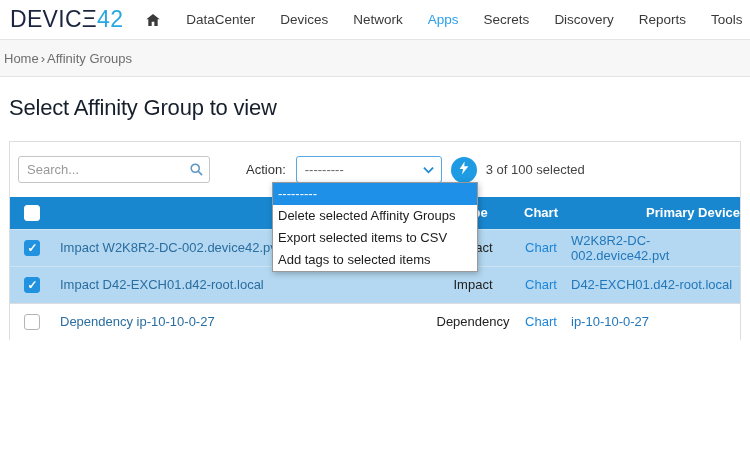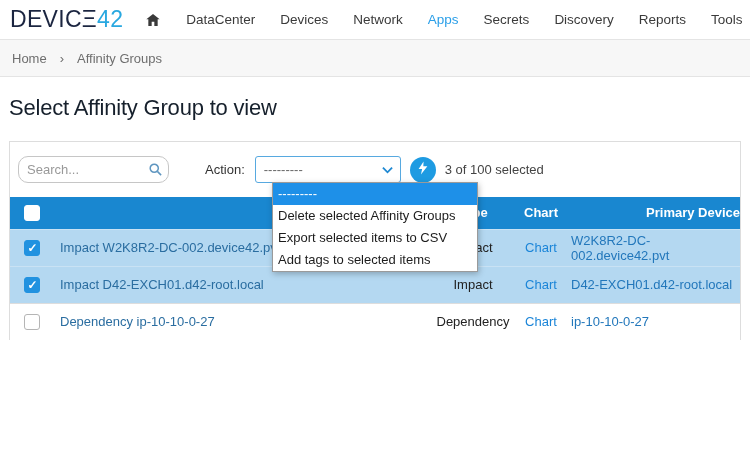--- a/index.html
+++ b/index.html
@@ -9,31 +9,31 @@
   
   .nav{height:39px;display:flex;align-items:center;padding:0 10px;background:#fff}
   .logo{font-size:23px;font-weight:400;letter-spacing:.3px;color:#1b2540;white-space:nowrap;cursor:pointer}
   .logo .num{color:#29a8e0}
   .nav-items{display:flex;align-items:flex-start;gap:25px;margin-left:22px;font-size:13.5px;color:#3a3a3a}
   .nav-item{cursor:pointer;white-space:nowrap}
   .nav-item.active{color:#2b9fe8}
   .home-icon{display:flex;align-items:center;cursor:pointer}
 
   
-  .breadcrumb{height:38px;background:#f7f7f7;border-top:1px solid #e4e4e4;border-bottom:1px solid #e4e4e4;display:flex;align-items:center;padding:0 12px;font-size:13px;color:#6e6e6e;gap:13px}
+  .breadcrumb{height:38px;background:#f7f7f7;border-top:1px solid #e4e4e4;border-bottom:1px solid #e4e4e4;display:flex;align-items:center;padding:0 4px;font-size:13px;color:#6e6e6e;gap:2px}
   .breadcrumb .bc-home{cursor:pointer}
 
   
   h1{font-size:22px;font-weight:400;color:#16202c;margin:18px 0 20px 9px;letter-spacing:-.2px}
 
   
   .panel{margin:0 9px;border:1px solid #ddd;border-bottom:none;background:#fff}
   .toolbar{display:flex;align-items:center;padding:14px 8px}
   .search-wrap{position:relative}
-  .search-input{width:151px;height:27px;border:1px solid #c6c6c6;border-radius:10px;padding:0 26px 0 8px;font-size:13px;color:#333;font-family:"Liberation Sans",sans-serif;outline:none}
+  .search-input{width:192px;height:27px;border:1px solid #c6c6c6;border-radius:3px;padding:0 26px 0 8px;font-size:13px;color:#333;font-family:"Liberation Sans",sans-serif;outline:none}
   .search-input::placeholder{color:#999}
   .search-icon{position:absolute;right:6px;top:6px;pointer-events:none}
   .action-label{margin-left:36px;font-size:13px;color:#333}
   .select-box{margin-left:10px;width:146px;height:27px;border:1px solid #57a9e0;border-radius:3px;display:flex;align-items:center;justify-content:space-between;padding:0 7px 0 8px;font-size:13px;color:#666;cursor:pointer;background:#fff}
   .bolt-btn{margin-left:9px;width:26px;height:26px;border-radius:50%;background:#1e9be2;border:none;display:flex;align-items:center;justify-content:center;cursor:pointer;flex:none}
   .status{margin-left:9px;font-size:13px;color:#444}
 
   
   table{width:100%;border-collapse:collapse;font-size:13px;table-layout:fixed}
   th{background:#1987d0;color:#fff;font-weight:700;height:32px;text-align:center}

